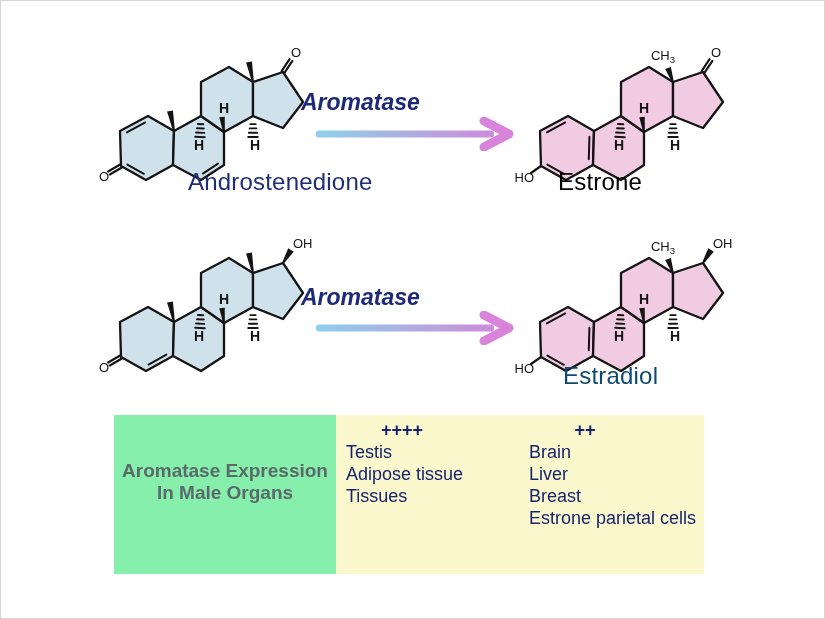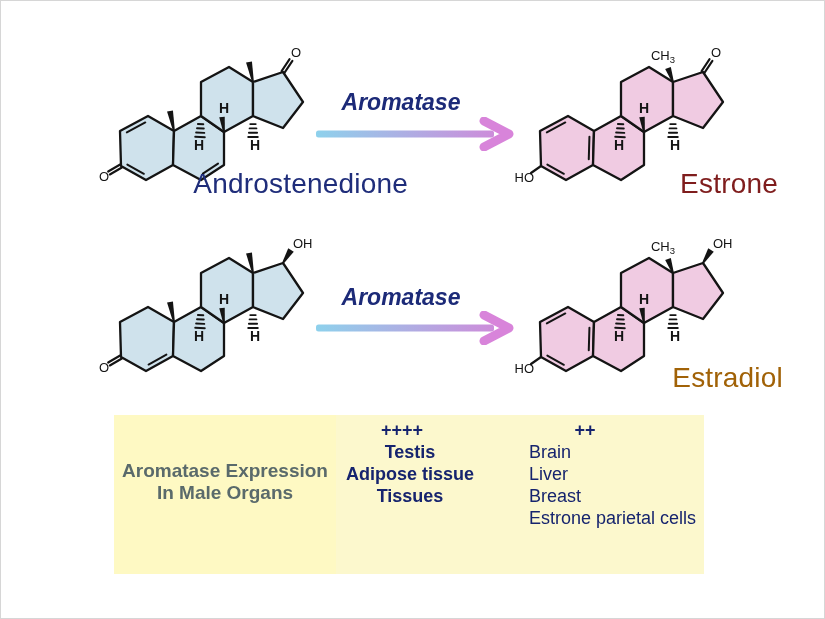--- a/index.html
+++ b/index.html
@@ -4,38 +4,38 @@
 <style>
   html,body{margin:0;padding:0;background:#ffffff;}
   .stage{
     position:relative;width:825px;height:619px;background:#fff;
     border:1px solid #d6d6d6;box-sizing:border-box;overflow:hidden;
     font-family:"Liberation Sans", sans-serif;
   }
   .mol{position:absolute;}
   .mol svg{display:block;}
   .mol-name{
-    position:absolute;width:220px;text-align:right;
-    font-size:28px;letter-spacing:0.2px;
+    position:absolute;width:220px;text-align:left;
+    font-size:24px;letter-spacing:0.2px;
   }
   .enzyme{
-    position:absolute;width:200px;text-align:center;
+    position:absolute;width:200px;text-align:left;
     font-size:23px;font-weight:bold;font-style:italic;
   }
   .arrow{position:absolute;width:200px;height:34px;}
   .xtable{position:absolute;left:113px;top:414px;width:590px;height:159px;display:flex;}
   .cell-left{
     width:222px;height:100%;box-sizing:border-box;text-align:center;
     font-size:19px;font-weight:bold;line-height:22px;padding-top:45px;
   }
   .cell-right{position:relative;width:368px;height:100%;font-size:18px;line-height:22px;}
   .rcol{position:absolute;top:4px;white-space:nowrap;}
   .rcol .col-header{width:112px;text-align:center;font-weight:bold;}
   .rcol.high{left:10px;}
-  .rcol.high .item{font-weight:bold;text-align:center;}
+  .rcol.high .item{font-weight:normal;}
   .rcol.mod{left:193px;}
 </style>
 </head>
 <body>
 
 <div class="stage">
 
   <div class="mol" style="left:83px;top:42px;">
       <svg width="232" height="152" viewBox="-12 -2 232 152" xmlns="http://www.w3.org/2000/svg">
         <polygon points="25,121 24,86 52,71 78,86 77,120 50,135" fill="#cfe2ec" stroke="#141414" stroke-width="2.3" stroke-linejoin="round"></polygon>
@@ -173,25 +173,25 @@
         <linearGradient id="agrad1" x1="0" y1="0" x2="1" y2="0">
           <stop offset="0" stop-color="#8ed1ec"></stop>
           <stop offset="1" stop-color="#cd8cda"></stop>
         </linearGradient>
       </defs>
       <rect x="2" y="13.5" width="178" height="7" rx="2.5" fill="url(#agrad1)"></rect>
       <path d="M170 4 L195 17 L170 30" fill="none" stroke="#d884da" stroke-width="9" stroke-linecap="round" stroke-linejoin="round"></path>
     </svg></div>
 
   <div class="mol-name" style="left: 187px; top: 167px; color: rgb(31, 45, 122);">Androstenedione</div>
-  <div class="mol-name" style="left: 557px; top: 167px; color: #7f1d1d;">Estrone</div>
-  <div class="mol-name" style="left: 562px; top: 361px; color: #a16207;">Estradiol</div>
+  <div class="mol-name" style="left: 557px; top: 167px; color: #000000;">Estrone</div>
+  <div class="mol-name" style="left: 562px; top: 361px; color: #0c4a6e;">Estradiol</div>
 
   <div class="xtable">
-    <div class="cell-left" id="cellLeft" style="background: #fef9c3; color: rgb(90, 106, 107);">
+    <div class="cell-left" id="cellLeft" style="background: #86efac; color: rgb(90, 106, 107);">
       <div>Aromatase Expression</div>
       <div>In Male Organs</div>
     </div>
     <div class="cell-right" id="cellRight" style="background: rgb(252, 248, 205); color: rgb(22, 36, 110);">
       <div class="rcol high">
         <div class="col-header">++++</div>
         <div class="item">Testis</div>
         <div class="item">Adipose tissue</div>
         <div class="item">Tissues</div>
       </div>

